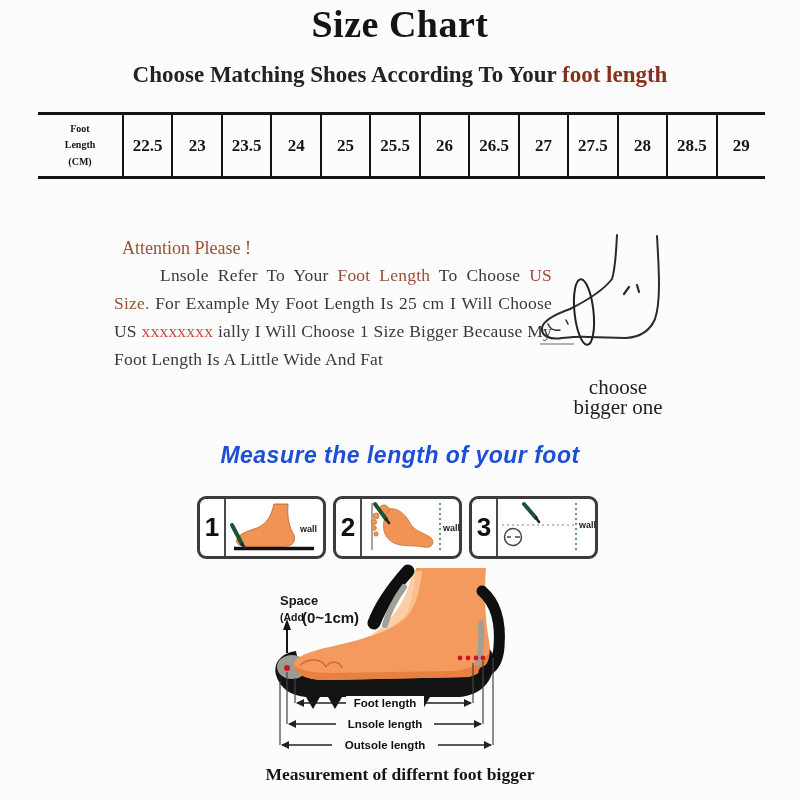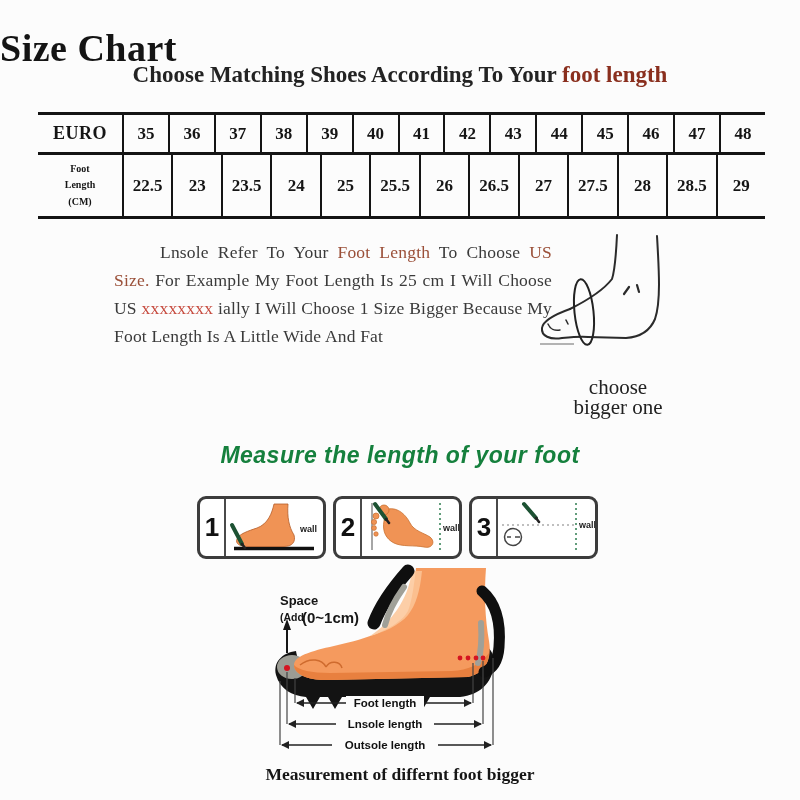--- a/index.html
+++ b/index.html
@@ -1,19 +1,19 @@
 <!DOCTYPE html>
 <html><head>
 <meta charset="utf-8">
 <style>
   html,body{margin:0;padding:0;background:#ffffff;}
   .page{position:relative;width:800px;height:800px;background:#fcfcfc;overflow:hidden;
         font-family:"Liberation Serif","DejaVu Serif",serif;color:#1d1d1d;}
-  .title{position:absolute;top:2px;left:0;width:100%;text-align:left;
-         font-size:38px;font-weight:bold;letter-spacing:.5px;color:#141414;margin-top:24px;}
+  .title{position:absolute;top:2px;left:0;width:100%;text-align:center;
+         font-size:38px;font-weight:bold;letter-spacing:.5px;color:#141414;}
   .subtitle{position:absolute;top:62px;left:0;width:100%;text-align:center;
             font-size:23px;font-weight:bold;color:#232323;}
   .subtitle .hl{color:#8a2f1e;}
   
   .sizetable{position:absolute;left:38px;top:112px;width:727px;
              border-top:3px solid #141414;border-bottom:3px solid #141414;}
   .trow{display:flex;}
   .trow1{height:37px;border-bottom:3px solid #141414;}
   .trow2{height:61px;}
   .tcell{flex:1 1 0;display:flex;align-items:center;justify-content:center;
@@ -28,21 +28,21 @@
   .att-body{margin:0;font-size:17.5px;line-height:28px;text-align:justify;
             color:#3a3a3a;text-indent:46px;letter-spacing:.2px;}
   .att-brown{color:#9a4f38;}
   .att-x{color:#c64a3e;}
   .foot-sketch{position:absolute;left:538px;top:232px;}
   .choose-note{position:absolute;left:557px;top:377px;width:122px;text-align:center;
                font-size:21px;line-height:20px;color:#222;}
   
   .measure-heading{position:absolute;top:442px;left:0;width:100%;text-align:center;
                    font-family:"Liberation Sans","DejaVu Sans",sans-serif;
-                   font-size:23px;font-weight:bold;font-style:italic;color:#15803d;letter-spacing:.5px;}
+                   font-size:23px;font-weight:bold;font-style:italic;color:#1d4ed8;letter-spacing:.5px;}
   .steps{position:absolute;left:197px;top:496px;display:flex;gap:7px;}
   .step{width:129px;height:63px;border:3px solid #3c3c3c;border-radius:9px;background:#fff;
         display:flex;box-sizing:border-box;overflow:hidden;}
   .step-num{width:24px;display:flex;align-items:center;justify-content:center;
             font-family:"Liberation Sans",sans-serif;font-weight:bold;font-size:26px;
             color:#111;border-right:2px solid #4a4a4a;}
   .step-art{flex:1;}
   .step-art svg{display:block;width:100%;height:100%;}
   text.wall{font-family:"Liberation Sans",sans-serif;font-weight:bold;font-size:9px;fill:#222;}
   
@@ -55,37 +55,20 @@
 </head>
 <body>
 
 <div class="page">
 
   <div class="title">Size Chart</div>
 
   <div class="subtitle"><span>Choose Matching Shoes According To Your </span><span class="hl">foot length</span></div>
 
   <div class="sizetable">
-    <div class="trow trow1">
-      <div class="tcell thead thead1">EURO</div>
-      <div class="tcell">35</div>
-      <div class="tcell">36</div>
-      <div class="tcell">37</div>
-      <div class="tcell">38</div>
-      <div class="tcell">39</div>
-      <div class="tcell">40</div>
-      <div class="tcell">41</div>
-      <div class="tcell">42</div>
-      <div class="tcell">43</div>
-      <div class="tcell">44</div>
-      <div class="tcell">45</div>
-      <div class="tcell">46</div>
-      <div class="tcell">47</div>
-      <div class="tcell">48</div>
-    </div>
     <div class="trow trow2">
       <div class="tcell thead thead2">
         <span>Foot</span>
         <span>Length</span>
         <span>(CM)</span>
       </div>
       <div class="tcell">22.5</div>
       <div class="tcell">23</div>
       <div class="tcell">23.5</div>
       <div class="tcell">24</div>
@@ -95,20 +78,21 @@
       <div class="tcell">26.5</div>
       <div class="tcell">27</div>
       <div class="tcell">27.5</div>
       <div class="tcell">28</div>
       <div class="tcell">28.5</div>
       <div class="tcell">29</div>
     </div>
   </div>
 
   <div class="attention">
+    <div class="att-heading">Attention Please !</div>
     <p class="att-body"><span>Lnsole Refer To Your </span><span class="att-brown">Foot Length</span><span> To Choose </span><span class="att-brown">US Size.</span><span> For Example My Foot Length Is 25 cm I Will Choose US </span><span class="att-x">xxxxxxxx</span><span> ially I Will Choose 1 Size Bigger Because My Foot Length Is A Little Wide And Fat</span></p>
   </div>
 
   <svg class="foot-sketch" width="185" height="128" viewBox="0 0 185 128">
     <g fill="none" stroke="#2b2b2b" stroke-width="2" stroke-linecap="round">
       <path d="M79,3 C78,24 77,38 74,47 C64,60 46,70 32,77"></path>
       <path d="M32,77 C18,82 5,88 4,96 C3,104 12,108 24,106 C34,105 44,104 50,105"></path>
       <path d="M50,105 L88,106 C102,105 112,99 117,87 C123,70 121,38 119,4"></path>
       <path d="M10,92 C12,97 17,99 22,98" stroke-width="1.5"></path>
       <path d="M28,88 L30,92" stroke-width="1.5"></path>

